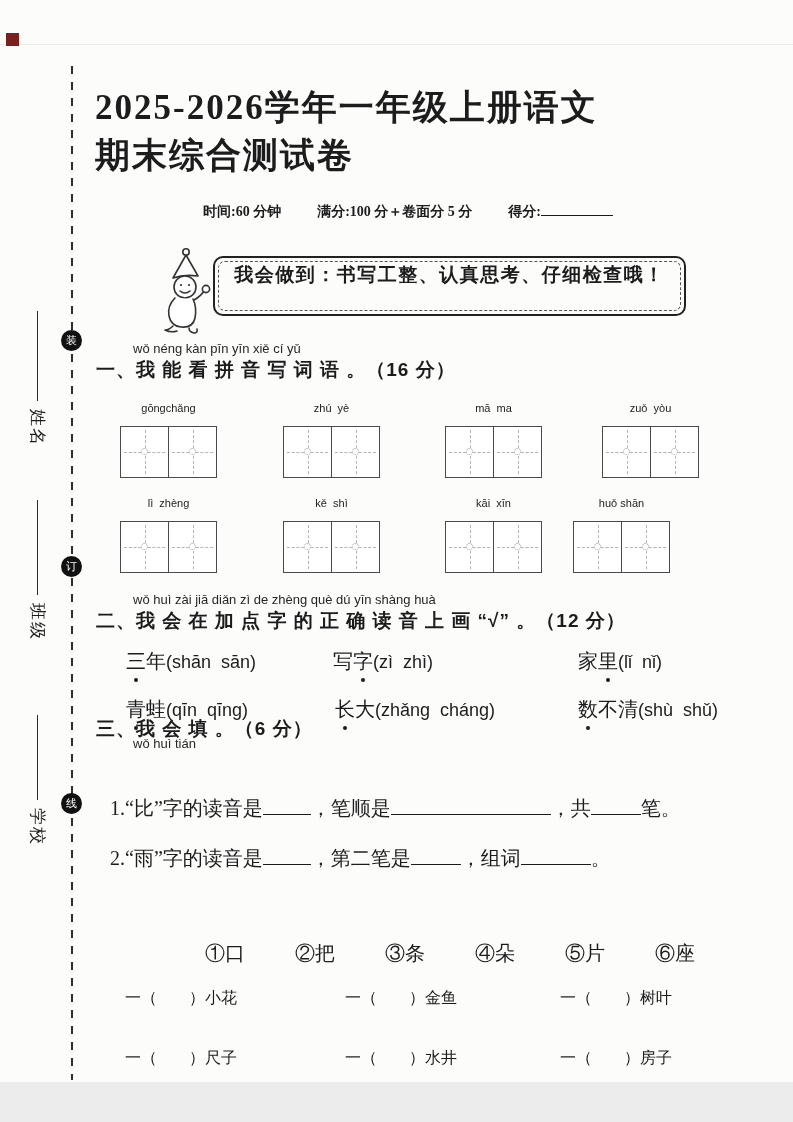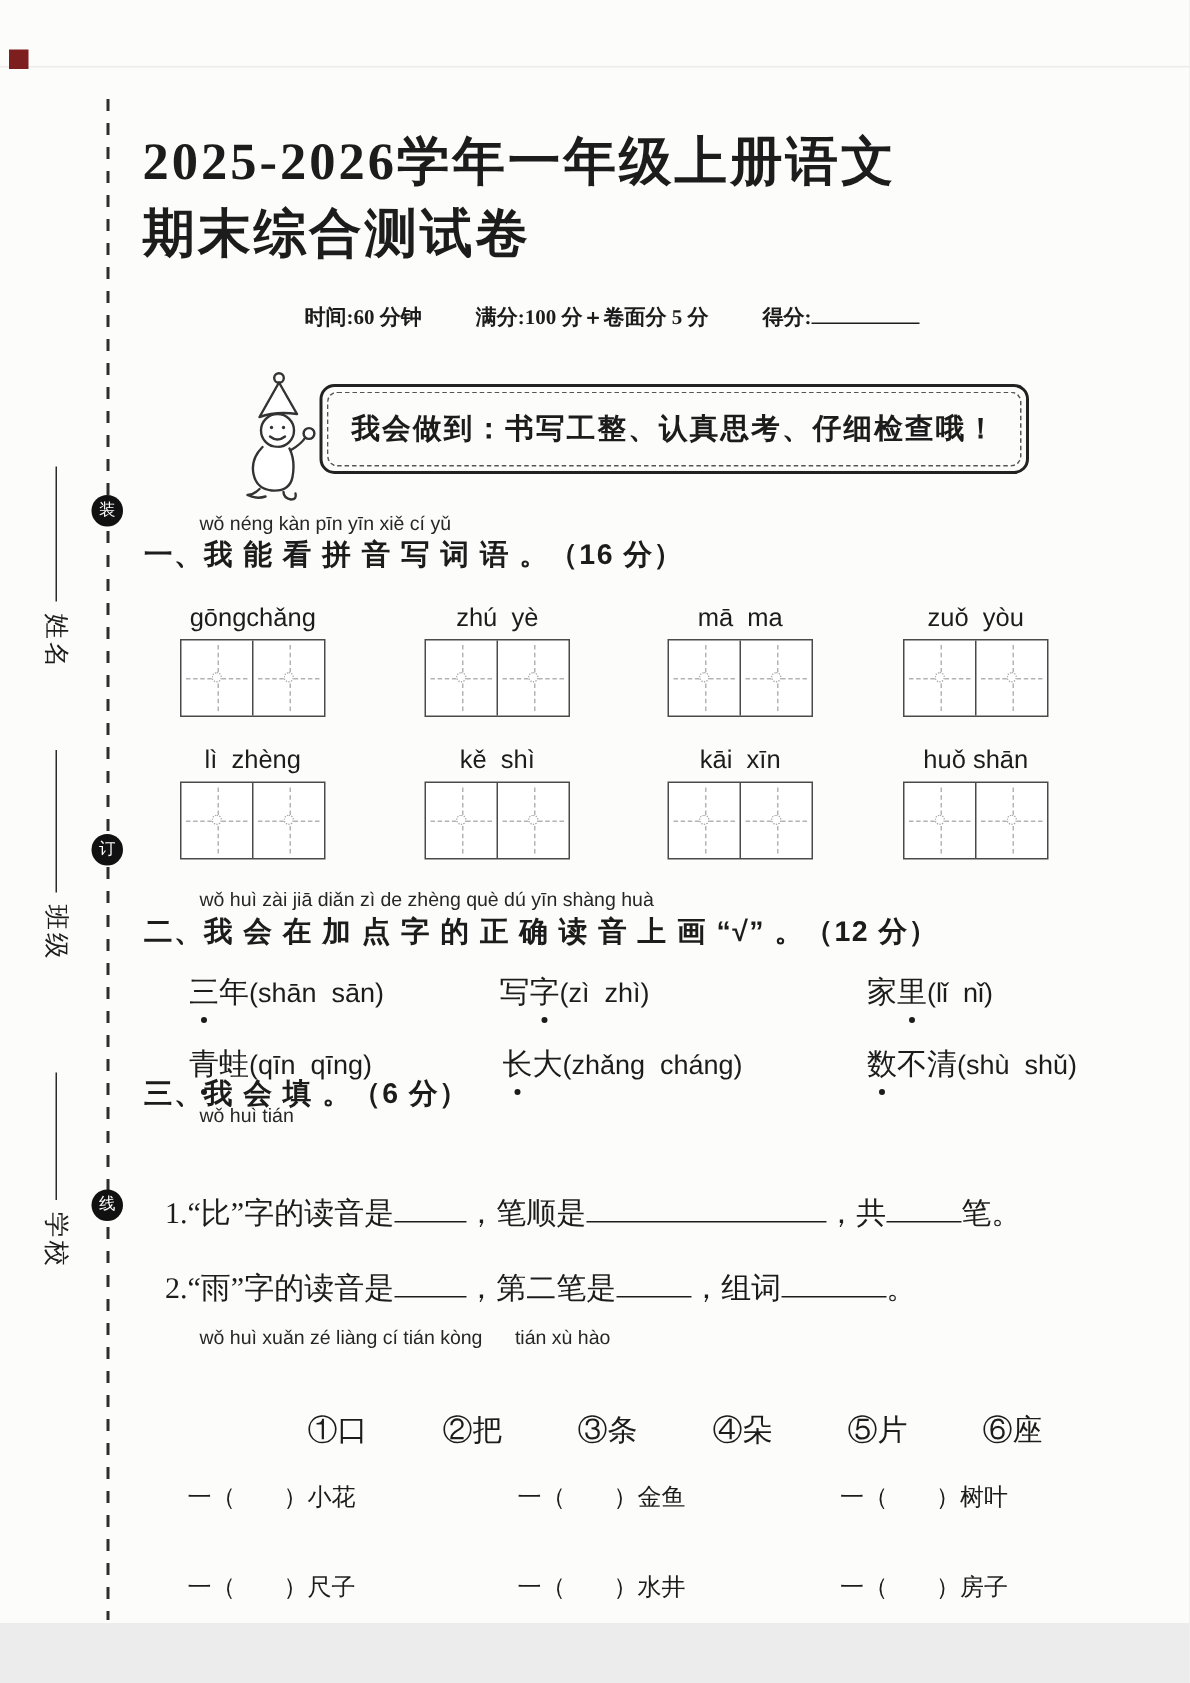--- a/index.html
+++ b/index.html
@@ -26,31 +26,31 @@
   .title { position:absolute; left:95px; width:628px; text-align:left;
     font-family:"Liberation Serif", serif; font-weight:bold; font-size:35px; letter-spacing:2px; }
   .info-row { position:absolute; top:203px; left:203px; display:flex; gap:36px; align-items:flex-end;
     font-family:"Liberation Serif", serif; font-weight:bold; font-size:14px; white-space:pre; }
   .score-blank { display:inline-block; width:72px; height:12px; border-bottom:1.5px solid #1c1c1c; }
 
   
   .banner-box { position:absolute; left:213px; top:256px; width:473px; height:60px;
     border:2px solid #222; border-radius:10px; }
   .banner-inner { position:absolute; inset:3px; border:1.5px dashed #555; border-radius:7px;
-    display:flex; align-items:center; justify-content:center; }
+    display:flex; justify-content:center; }
   .banner-text { font-size:19px; font-weight:bold; letter-spacing:1.5px; white-space:nowrap; }
   .mascot { position:absolute; left:153px; top:246px; }
 
   
   .sec-pinyin { position:absolute; font-size:13px; color:#262626; white-space:pre; }
   .sec-heading { position:absolute; font-size:19px; font-weight:600; letter-spacing:1px; white-space:nowrap; }
 
   
   .word-item { position:absolute; width:97px; text-align:center; }
-  .word-pinyin { font-size:17px; white-space:pre; height:22px; }
+  .word-pinyin { font-size:11px; white-space:pre; height:22px; }
   .word-grid { margin:2px auto 0; width:97px; height:52px; border:1.5px solid #4a4a4a; display:flex; background:#fff; }
   .wg-cell { flex:1; position:relative; }
   .wg-cell + .wg-cell { border-left:1.3px solid #4a4a4a; }
   .wg-cell::before { content:""; position:absolute; left:50%; top:3px; bottom:3px; border-left:1px dashed #b3b3b3; }
   .wg-cell::after  { content:""; position:absolute; top:50%; left:3px; right:3px; border-top:1px dashed #b3b3b3; }
   .wg-dot { position:absolute; left:50%; top:50%; width:7px; height:7px; margin:-4px 0 0 -4px;
     border:1px dotted #a8a8a8; border-radius:50%; background:#fff; z-index:1; }
 
   
   .duyin-item { position:absolute; font-size:20px; font-family:"Liberation Serif", serif; white-space:pre; }
@@ -197,21 +197,21 @@
     <div class="word-pinyin">kāi  xīn</div>
     <div class="word-grid">
         <div class="wg-cell">
           <i class="wg-dot"></i>
         </div>
         <div class="wg-cell">
           <i class="wg-dot"></i>
         </div>
       </div>
   </div>
-  <div class="word-item" style="left:602px; top:497px">
+  <div class="word-item" style="left:573px; top:497px">
     <div class="word-pinyin">huǒ shān</div>
     <div class="word-grid">
         <div class="wg-cell">
           <i class="wg-dot"></i>
         </div>
         <div class="wg-cell">
           <i class="wg-dot"></i>
         </div>
       </div>
   </div>
@@ -229,21 +229,20 @@
   <div class="sec-pinyin" style="left:133px; top:736px">wǒ huì tián</div>
   <div class="sec-heading" style="left:96px; top:716px">三、我 会 填 。（6 分）</div>
 
   <div class="fill-line" style="left:110px; top:795px">
     <span>1.“比”字的读音是</span><span class="blank" style="width:48px"></span><span>，笔顺是</span><span class="blank" style="width:160px"></span><span>，共</span><span class="blank" style="width:50px"></span><span>笔。</span>
   </div>
   <div class="fill-line" style="left:110px; top:845px">
     <span>2.“雨”字的读音是</span><span class="blank" style="width:48px"></span><span>，第二笔是</span><span class="blank" style="width:50px"></span><span>，组词</span><span class="blank" style="width:70px"></span><span>。</span>
   </div>
 
-  <div class="sec-pinyin" style="left:133px; top:884px">wǒ huì xuǎn zé liàng cí tián kòng      tián xù hào</div>
 
   <div class="options-row">
     <span>①口</span>
     <span>②把</span>
     <span>③条</span>
     <span>④朵</span>
     <span>⑤片</span>
     <span>⑥座</span>
   </div>
 

